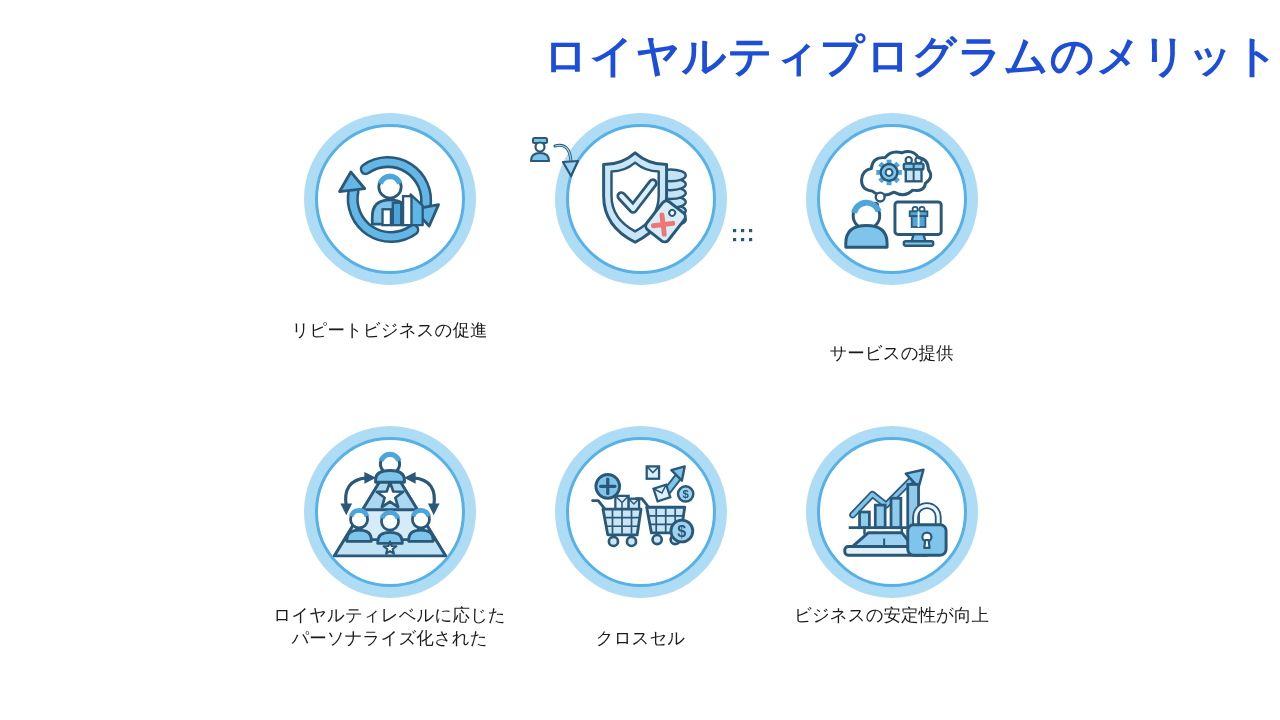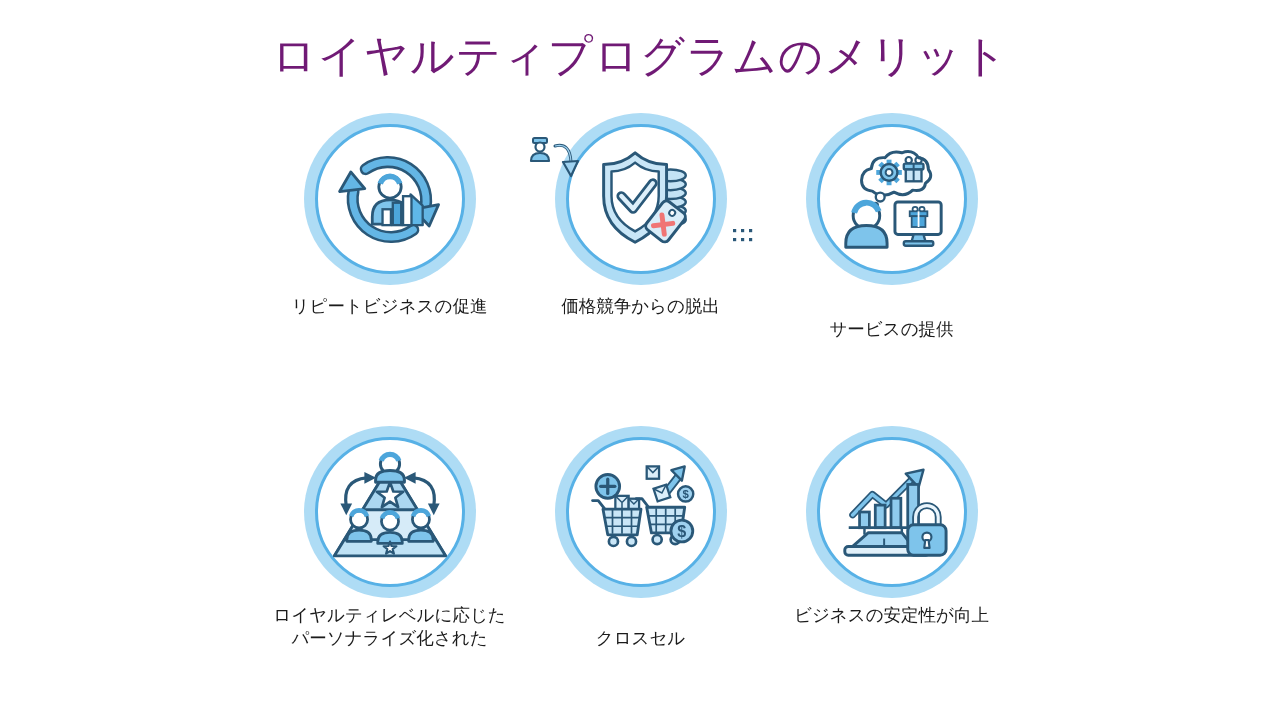--- a/index.html
+++ b/index.html
@@ -6,22 +6,22 @@
   html,body { width:1280px; height:720px; }
   body {
     background:#ffffff;
     font-family:"Liberation Sans","DejaVu Sans",sans-serif;
     position:relative;
     overflow:hidden;
   }
   .slide { position:absolute; inset:0; }
   .title {
     position:absolute; top:27px; left:0; width:100%;
-    text-align:center; font-size:44px; font-weight:400;
-    color:#701a75; letter-spacing:1px;
+    text-align:right; font-size:44px; font-weight:700;
+    color:#1d4ed8; letter-spacing:1px;
   }
   .grid { position:absolute; left:264px; top:0; width:753px; height:720px; }
   .row { position:absolute; left:0; display:flex; width:753px; }
   .row1 { top:113px; }
   .row2 { top:426px; }
   .cell { width:251px; display:flex; flex-direction:column; align-items:center; position:relative; }
   .badge {
     width:172px; height:172px; border-radius:50%;
     background:#AEDCF5;
     display:flex; align-items:center; justify-content:center;
@@ -29,21 +29,21 @@
   }
   .badge-inner {
     width:150px; height:150px; border-radius:50%;
     background:#ffffff; border:3px solid #57B1E6;
     display:flex; align-items:center; justify-content:center;
   }
   .caption {
     text-align:center; font-size:17.5px; line-height:1.33;
     color:#1b1b1b; white-space:nowrap;
   }
-  .row1 .caption { margin-top:10px; }
+  .row1 .caption { margin-top:34px; }
   .row2 .caption { margin-top:6px; }
   .deco { position:absolute; }
   .deco-person-arrow { left:10px; top:22px; }
   .deco-dots { left:218px; top:116px; }
 </style>
 </head>
 <body>
 
 <div class="slide">
 
@@ -116,23 +116,20 @@
         <svg class="deco deco-dots" width="22" height="16" viewBox="0 0 22 16">
           <g fill="#2A5878">
             <rect x="0" y="0" width="3.2" height="3.2"></rect>
               <rect x="8" y="0" width="3.2" height="3.2"></rect>
               <rect x="16" y="0" width="3.2" height="3.2"></rect>
             <rect x="0" y="9" width="3.2" height="3.2"></rect>
               <rect x="8" y="9" width="3.2" height="3.2"></rect>
               <rect x="16" y="9" width="3.2" height="3.2"></rect>
           </g>
         </svg>
-        <div class="caption">
-          <span>価格競争からの脱出</span>
-        </div>
       </div>
 
       <div class="cell">
         <div class="badge">
           <div class="badge-inner">
             <svg width="118" height="118" viewBox="0 0 120 120">
               <path d="M40 52 Q29 51 29 41 Q29 31 39 29 Q40 17 53 18 Q59 10 70 13 Q81 9 87 18 Q97 19 97 30 Q103 38 94 44 Q93 53 81 51 Q73 59 62 53 Q50 60 40 52 Z" fill="#fff" stroke="#2A5878" stroke-width="3" stroke-linejoin="round"></path>
               <circle cx="48" cy="58" r="4.5" fill="#fff" stroke="#2A5878" stroke-width="2.4"></circle>
               <circle cx="43" cy="66.5" r="2.8" fill="#fff" stroke="#2A5878" stroke-width="2"></circle>
               <g stroke="#4DA6DB" stroke-width="5">

